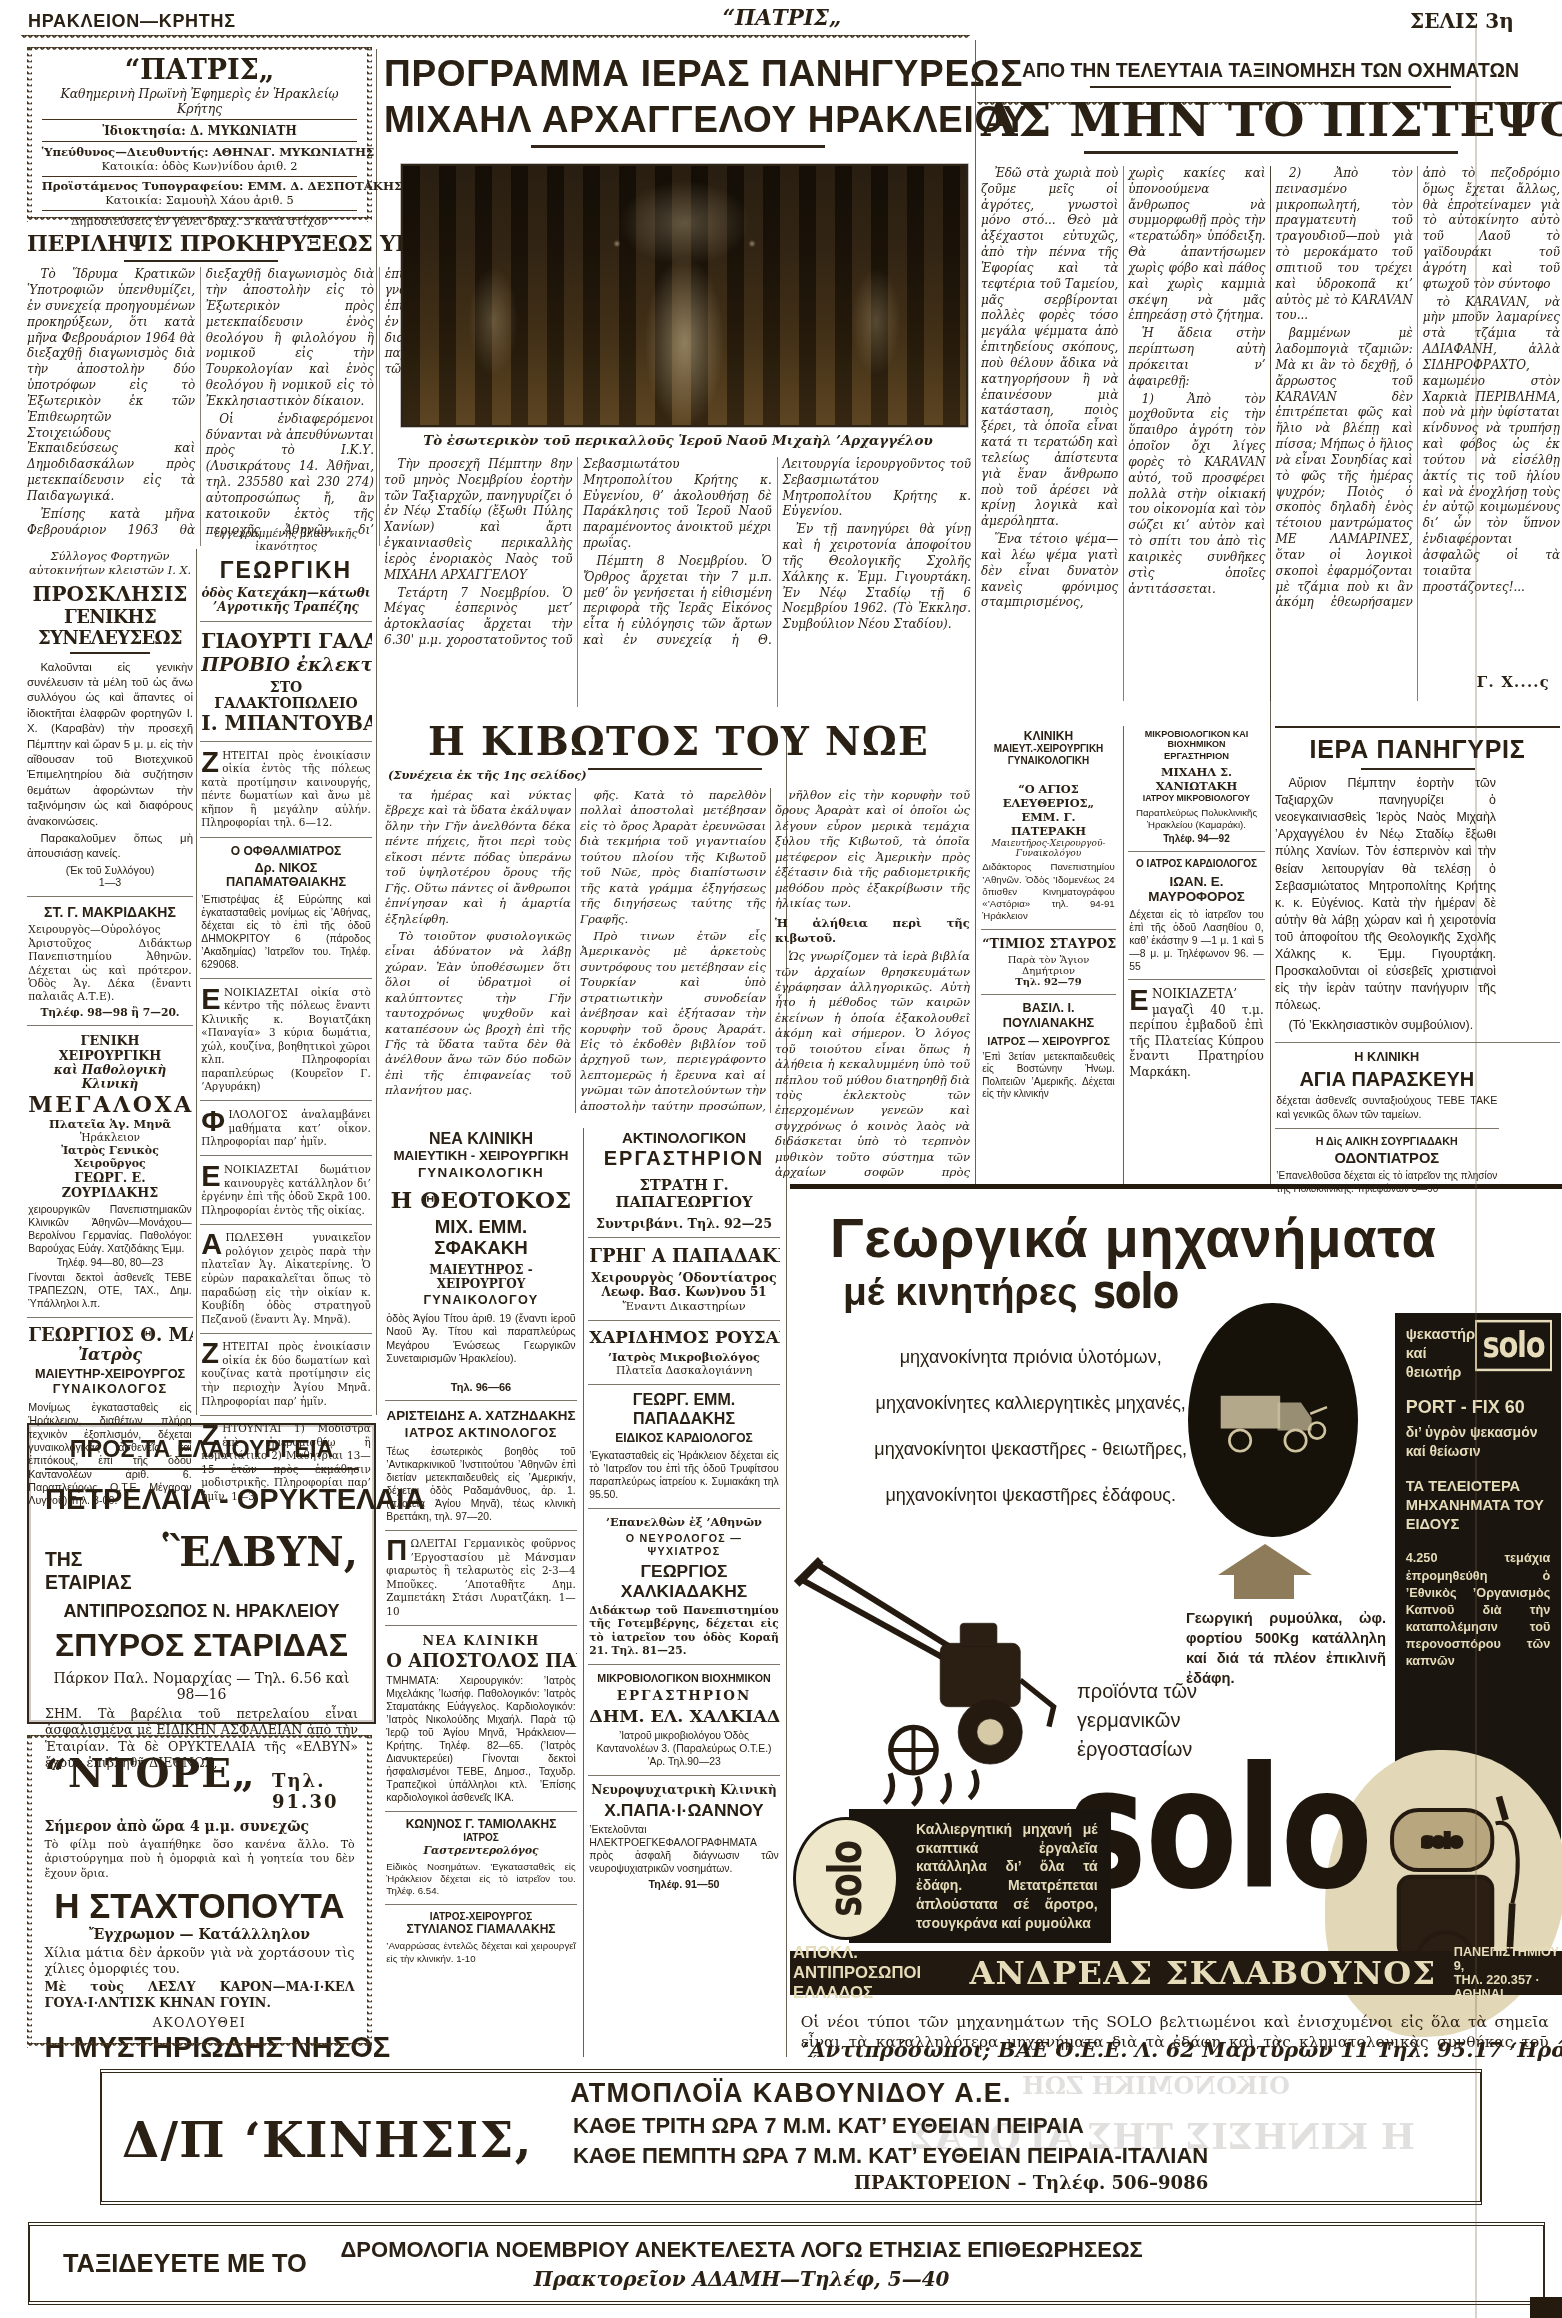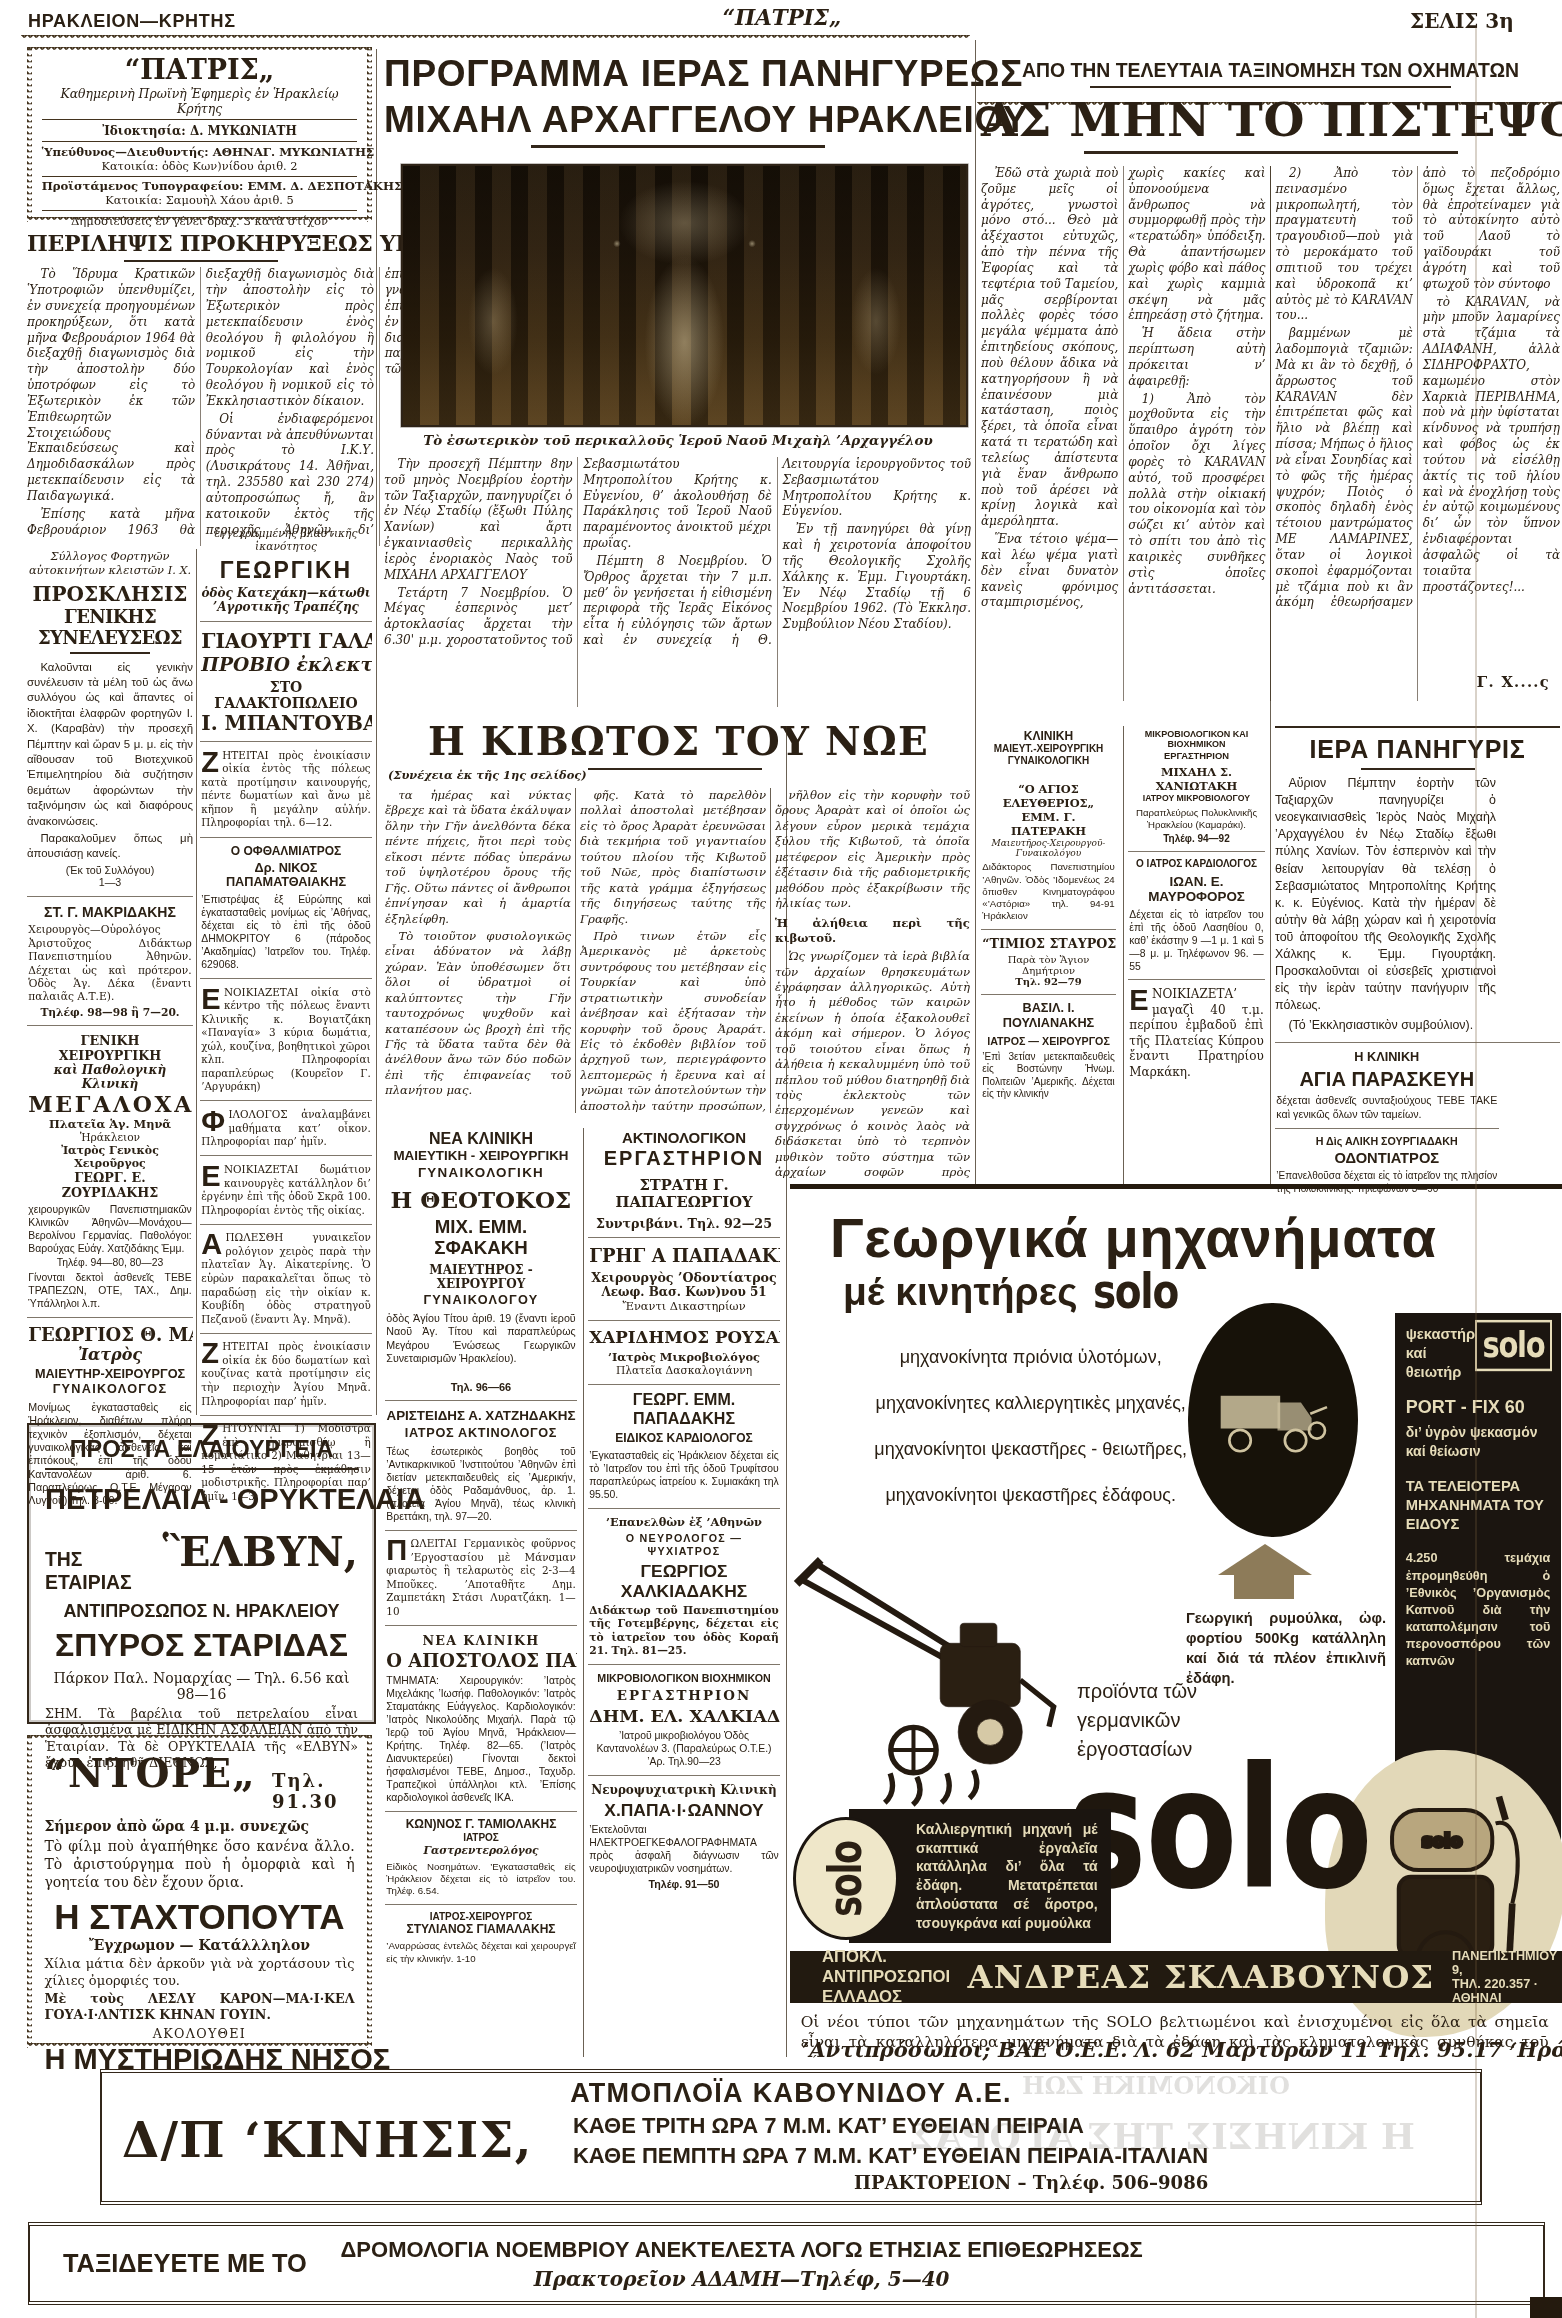--- a/index.html
+++ b/index.html
@@ -188,21 +188,21 @@
   <div class="abs zzh" style="left:0;top:0;width:100%"></div>
   <div class="abs zzh" style="left:0;bottom:0;width:100%"></div>
   <div class="abs zzv" style="left:0;top:0;height:100%"></div>
   <div class="abs zzv" style="right:0;top:0;height:100%"></div>
   <div style="padding:14.7px 17.4px">
     <div style="display:flex;align-items:baseline;gap:16px">
       <span class="serif b" style="font-size:39px;letter-spacing:1.3px">“ΝΤΟΡΕ„</span>
       <span class="serif b" style="font-size:18px;letter-spacing:2px">Τηλ. 91.30</span>
     </div>
     <div class="serif b" style="font-size:14px;margin-top:6.7px">Σήμερον ἀπὸ ὥρα 4 μ.μ. συνεχῶς</div>
-    <div class="serif just" style="font-size:14px;margin-top:4px;line-height:1.28">Τὸ φίλμ ποὺ ἀγαπήθηκε ὅσο κανένα ἄλλο. Τὸ ἀριστούργημα ποὺ ἡ ὀμορφιὰ καὶ ἡ γοητεία  του δὲν ἔχουν ὅρια.</div>
+    <div class="serif just" style="font-size:11px;margin-top:4px;line-height:1.28">Τὸ φίλμ ποὺ ἀγαπήθηκε ὅσο κανένα ἄλλο. Τὸ ἀριστούργημα ποὺ ἡ ὀμορφιὰ καὶ ἡ γοητεία  του δὲν ἔχουν ὅρια.</div>
     <div class="sans b ctr nw" style="font-size:35px;margin-top:5.3px">Η ΣΤΑΧΤΟΠΟΥΤΑ</div>
     <div class="serif b ctr" style="font-size:14px">Ἔγχρωμον — Κατάλλληλον</div>
     <div class="serif just" style="font-size:13px;line-height:1.28;margin-top:2.7px">Χίλια μάτια δὲν ἀρκοῦν γιὰ νὰ χορτάσουν τὶς χίλιες ὀμορφιές του.</div>
     <div class="serif b just" style="font-size:12.7px;line-height:1.25;margin-top:1.3px">Μὲ τοὺς ΛΕΣΛΥ ΚΑΡΟΝ—ΜΑ·Ι·ΚΕΛ ΓΟΥΑ·Ι·ΛΝΤΙΣΚ ΚΗΝΑΝ ΓΟΥΙΝ.</div>
     <div class="serif ctr" style="font-size:12.7px;margin-top:4px;letter-spacing:1.3px">ΑΚΟΛΟΥΘΕΙ</div>
     <div class="sans b ctr nw" style="font-size:29px;margin-top:1.3px">Η ΜΥΣΤΗΡΙΩΔΗΣ ΝΗΣΟΣ</div>
   </div>
 </div>
 
 <div class="abs" style="left:384px;top:53px;width:588px">
@@ -475,21 +475,21 @@
   <div class="abs sololike" style="left:277px;top:581px;font-size:134px;line-height:.9;color:#1f170e">solo</div>
   <div class="abs sans b nw" style="left:304px;top:762px;font-size:23px;letter-spacing:1.3px">ΝΕΟΙ  ΤΥΠΟΙ  1962</div>
 
   <div class="abs" style="left:59px;top:620px;width:262px;height:134px;background:#1b1510;padding:10.7px 13.4px 0 67px;box-sizing:border-box">
     <div class="sans b wpanel just" style="font-size:14px;line-height:1.35">Καλλιεργητική μηχανή μέ σκαπτικά ἐργαλεῖα κατάλληλα δι’ ὅλα τά ἐδάφη. Μετατρέπεται ἁπλούστατα σέ ἄροτρο, τσουγκράνα καί ρυμούλκα</div>
   </div>
   <div class="abs" style="left:2.7px;top:628px;width:100px;height:117px;background:#efe7c9;border:3.3px solid #1b1510;border-radius:50%;display:flex;align-items:center;justify-content:center">
     <span class="sololike" style="font-size:35px;transform:rotate(-90deg) scaleY(1.3)">solo</span>
   </div>
 
-  <div class="abs" style="left:0;top:762px;width:772px;height:52px;background:#221a10;display:flex;align-items:center;gap:17.4px;padding:0 32px;box-sizing:border-box">
+  <div class="abs" style="left:0;top:762px;width:772px;height:44px;background:#221a10;display:flex;align-items:center;gap:17.4px;padding:0 3px;box-sizing:border-box">
     <span class="sans b wpanel" style="font-size:16.7px">ΑΠΟΚΛ. ΑΝΤΙΠΡΟΣΩΠΟΙ ΕΛΛΑΔΟΣ</span>
     <span class="serif b wpanel nw" style="font-size:32px;letter-spacing:1.3px">ΑΝΔΡΕΑΣ ΣΚΛΑΒΟΥΝΟΣ</span>
     <span style="display:flex;flex-direction:column;margin-left:auto">
       <span class="sans b wpanel" style="font-size:12.7px">ΠΑΝΕΠΙΣΤΗΜΙΟΥ 9,</span>
       <span class="sans b wpanel" style="font-size:12.7px">ΤΗΛ. 220.357 · ΑΘΗΝΑΙ</span>
     </span>
   </div>
   <div class="abs serif just" style="left:10.7px;top:823px;width:748px;font-size:15.4px;line-height:1.3">Οἱ νέοι τύποι τῶν μηχανημάτων τῆς SOLO βελτιωμένοι καὶ ἐνισχυμένοι εἰς ὅλα τὰ σημεῖα εἶναι τὰ καταλληλότερα μηχανήματα διὰ τὰ ἐδάφη καὶ τὰς κληματολογικὰς συνθήκας τοῦ τόπου μας.</div>
 </div>
 <div class="abs serif b it nw" style="left:802px;top:2037px;font-size:21px">’Αντιπρόσωποι;  ΒΑΕ  Ο.Ε.Ε. Λ. 62 Μαρτύρων 11  Τηλ.  95.17  ‘Ηράκλειον</div>

